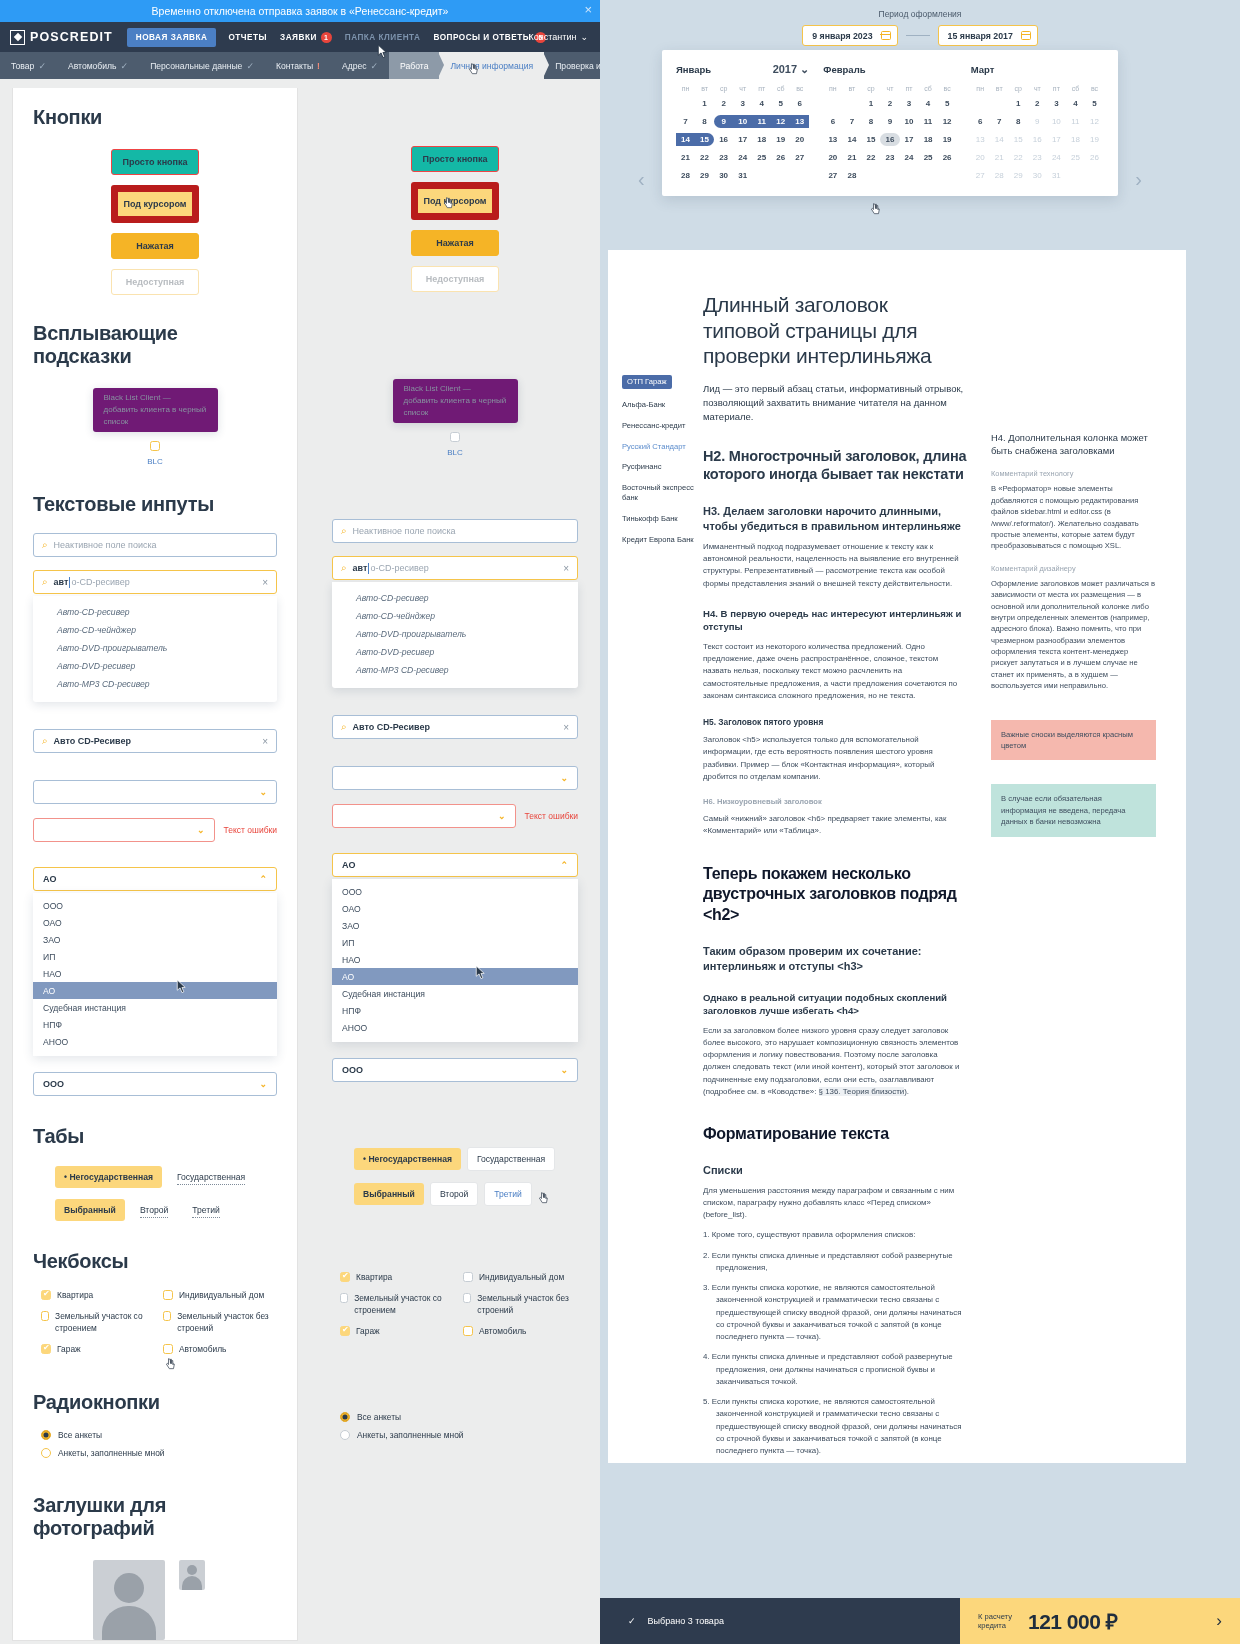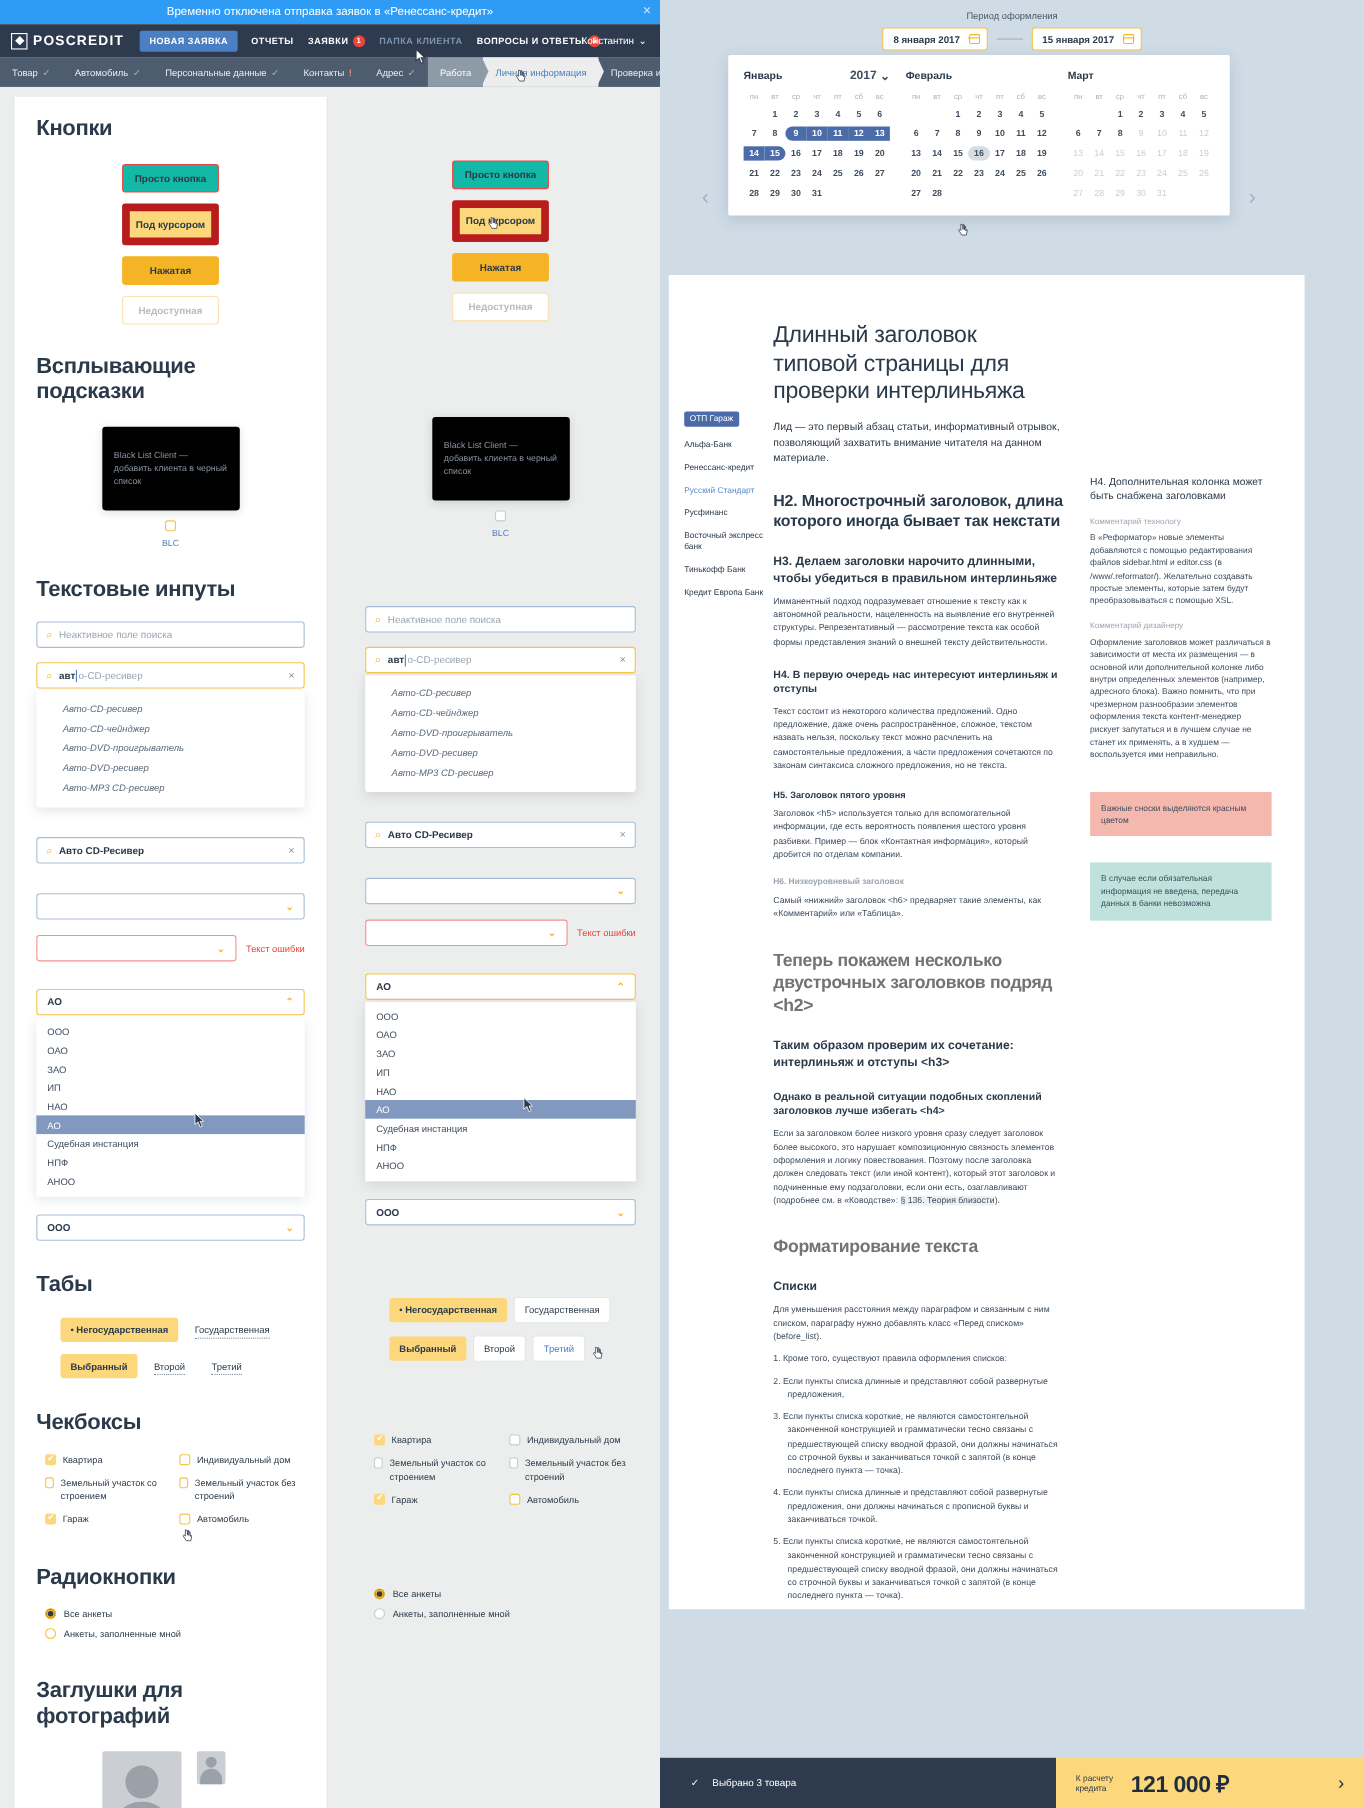--- a/index.html
+++ b/index.html
@@ -73,21 +73,21 @@
   .btn {
     display: block; margin: 0 auto; width: 88px; text-align: center; font-size: 9px;
     padding: 7px 0; border-radius: 3px; font-weight: bold; color: #2b3a4a; cursor: pointer;
   }
   .btn.normal { background: #14b8a6; border: 1px solid #ef4444; }
   .btn.hover { background: #fcd77c; border: 7px solid #b91c1c; }
   .btn.pressed { background: #f5b426; border: 1px solid #f5b426; }
   .btn.disabled { background: #fff; border: 1px solid #fae3b0; color: #b8bcc0; }
 
   .tooltip {
-    width: 125px; background: #000000; border-radius: 3px; padding: 20px 11px;
+    width: 125px; background: #701a75; border-radius: 3px; padding: 4px 11px;
     font-size: 8px; line-height: 1.5; color: #8792a0;
     box-shadow: 0 2px 8px rgba(40,60,90,.16); margin: 0 auto;
   }
   .blc-row { display: flex; align-items: center; gap: 6px; justify-content: center; margin-top: 9px; flex-direction: column; }
   .cb-box { width: 10px; height: 10px; border: 1.4px solid #f5c44a; border-radius: 2.5px; background: #fff; }
   .cb-box.checked { background: #fcd77c; border-color: #fcd77c; position: relative; }
   .cb-box.checked::after {
     content: "✔"; position: absolute; left: 1px; top: -2px; font-size: 8px; color: #fff;
   }
   .blc-label { font-size: 8px; color: #4b7fc4; }
@@ -191,21 +191,21 @@
 
   h1.dh { font-size: 21px; line-height: 1.22; font-weight: normal; color: #2b3a4a; letter-spacing: -.3px; }
   .lead { font-size: 9.5px; line-height: 1.5; margin-top: 13px; color: #2b3a4a; }
   h2.dh2 { font-size: 14.5px; line-height: 1.3; margin-top: 22px; color: #2b3a4a; letter-spacing: -.2px; }
   h3.dh3 { font-size: 11px; line-height: 1.35; margin-top: 20px; color: #2b3a4a; }
   h4.dh4 { font-size: 9.6px; line-height: 1.35; margin-top: 18px; color: #2b3a4a; }
   h5.dh5 { font-size: 8.4px; margin-top: 15px; color: #2b3a4a; }
   h6.dh6 { font-size: 7.6px; margin-top: 14px; color: #9aa5b1; font-weight: bold; }
   p.dp { font-size: 7.9px; line-height: 1.55; margin-top: 7px; color: #3e4d5e; }
   .kov { background: #eef1f4; }
-  h2.big2 { font-size: 16px; line-height: 1.3; margin-top: 26px; color: #737373; letter-spacing:-.3px; }
+  h2.big2 { font-size: 16px; line-height: 1.3; margin-top: 26px; color: #0f172a; letter-spacing:-.3px; }
   h3.b3 { font-size: 11px; line-height: 1.35; margin-top: 18px; }
   ol.dlist { margin-top: 8px; padding-left: 0; list-style: none; }
   ol.dlist li { font-size: 7.9px; line-height: 1.55; color: #3e4d5e; margin-bottom: 8px; padding-left: 13px; text-indent: -13px; }
 
   .ah4 { font-size: 9.4px; line-height: 1.35; color: #2b3a4a; }
   .ah6 { font-size: 7.4px; color: #9aa5b1; margin-top: 12px; }
   .ap { font-size: 7.6px; line-height: 1.5; color: #3e4d5e; margin-top: 5px; }
   .note-red { background: #f5b8ae; padding: 9px 10px; font-size: 7.6px; line-height: 1.5; color: #3e4d5e; margin-top: 28px; }
   .note-teal { background: #bfe3dc; padding: 9px 10px; font-size: 7.6px; line-height: 1.5; color: #3e4d5e; margin-top: 24px; }
 
@@ -587,21 +587,21 @@
         </div>
       </div>
     </div>
   </div>
 
   <div class="right-side">
 
     <div class="cal-label">Период оформления</div>
     <div class="date-row">
       <div class="date-field">
-        <span>8 января 2017</span>
+        <span>9 января 2023</span>
         <span class="cal-ico"></span>
       </div>
       <span class="dash"></span>
       <div class="date-field">
         <span>15 января 2017</span>
         <span class="cal-ico"></span>
       </div>
     </div>
 
     <div class="cal-popup">

